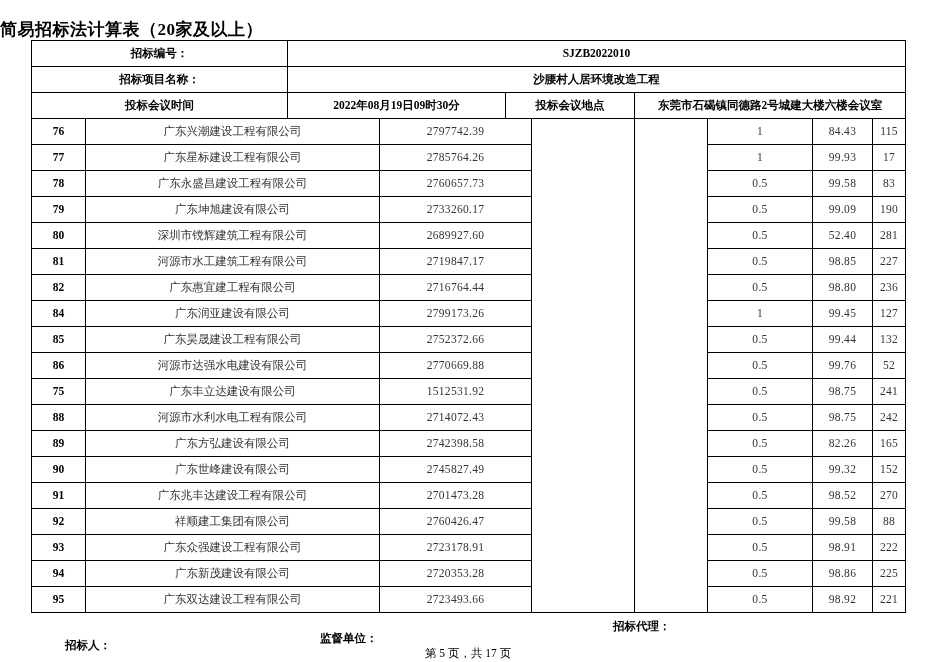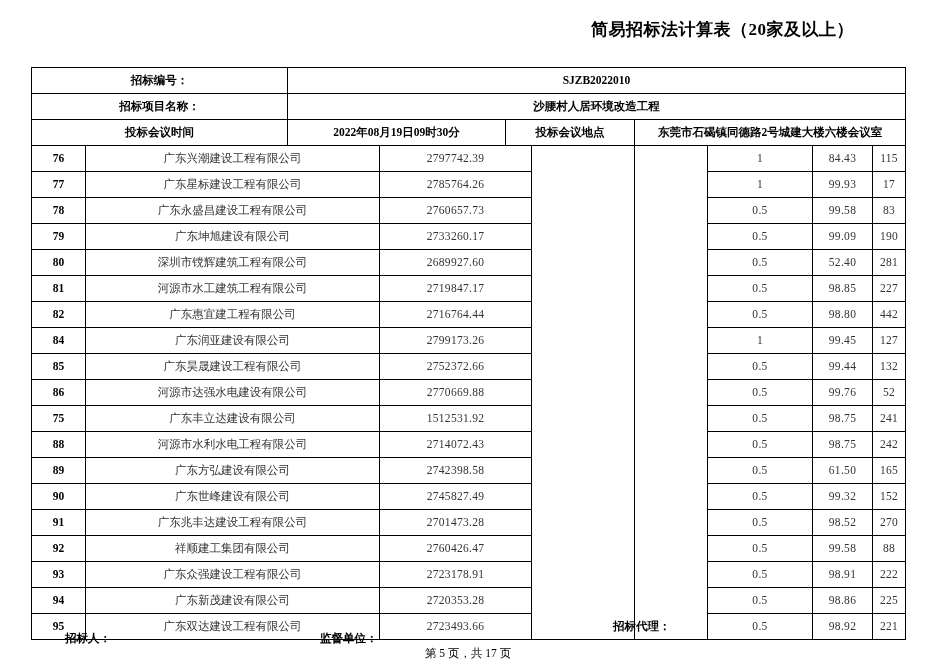--- a/index.html
+++ b/index.html
@@ -19,30 +19,30 @@
     position: absolute;
     left: 0; top: 0;
     width: 936px;
     height: 662px;
   }
   .title {
     position: absolute;
     left: 0;
     top: 18px;
     width: 854px;
-    text-align: right;
+    text-align: left;
     font-size: 17px;
     font-weight: bold;
     letter-spacing: 0.5px;
     font-family: "Liberation Serif", "DejaVu Serif", serif;
   }
   table.main {
     position: absolute;
     left: 31px;
-    top: 67px;
+    top: 40px;
     width: 874px;
     border-collapse: collapse;
     table-layout: fixed;
   }
   table.main td {
     border: 1px solid #000000;
     font-size: 11.5px;
     padding: 0;
     height: 25px;
     text-align: center;
@@ -87,21 +87,21 @@
     top: 614px;
     width: 936px;
     height: 48px;
   }
   .footer .sig {
     position: absolute;
     font-size: 11.5px;
     font-weight: bold;
     font-family: "Liberation Serif", "DejaVu Serif", serif;
   }
-  .sig-a { left: 65px; top: 17px; }
+  .sig-a { left: 65px; top: 24px; }
   .sig-b { left: 320px; top: 17px; }
   .sig-c { left: 613px; top: 5px; }
   .pagenum {
     position: absolute;
     left: 0;
     top: 32px;
     width: 936px;
     text-align: center;
     font-size: 11.5px;
     font-family: "Liberation Serif", "DejaVu Serif", serif;
@@ -193,21 +193,21 @@
           <td class="num">0.5</td>
           <td class="num">98.85</td>
           <td class="num">227</td>
         </tr>
         <tr>
           <td class="idx">82</td>
           <td class="company" colspan="2">广东惠宜建工程有限公司</td>
           <td class="amount" colspan="2">2716764.44</td>
           <td class="num">0.5</td>
           <td class="num">98.80</td>
-          <td class="num">442</td>
+          <td class="num">236</td>
         </tr>
         <tr>
           <td class="idx">84</td>
           <td class="company" colspan="2">广东润亚建设有限公司</td>
           <td class="amount" colspan="2">2799173.26</td>
           <td class="num">1</td>
           <td class="num">99.45</td>
           <td class="num">127</td>
         </tr>
         <tr>
@@ -240,21 +240,21 @@
           <td class="amount" colspan="2">2714072.43</td>
           <td class="num">0.5</td>
           <td class="num">98.75</td>
           <td class="num">242</td>
         </tr>
         <tr>
           <td class="idx">89</td>
           <td class="company" colspan="2">广东方弘建设有限公司</td>
           <td class="amount" colspan="2">2742398.58</td>
           <td class="num">0.5</td>
-          <td class="num">61.50</td>
+          <td class="num">82.26</td>
           <td class="num">165</td>
         </tr>
         <tr>
           <td class="idx">90</td>
           <td class="company" colspan="2">广东世峰建设有限公司</td>
           <td class="amount" colspan="2">2745827.49</td>
           <td class="num">0.5</td>
           <td class="num">99.32</td>
           <td class="num">152</td>
         </tr>

